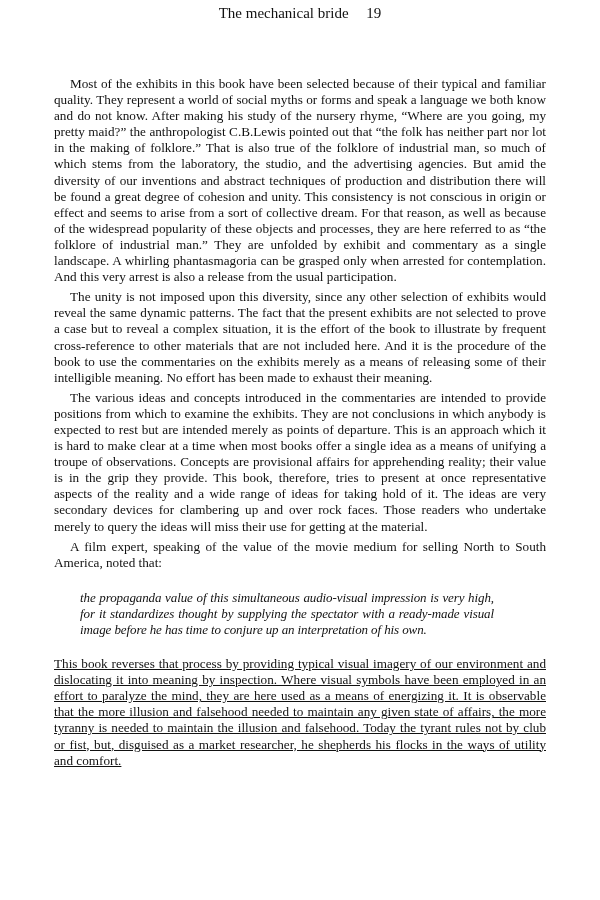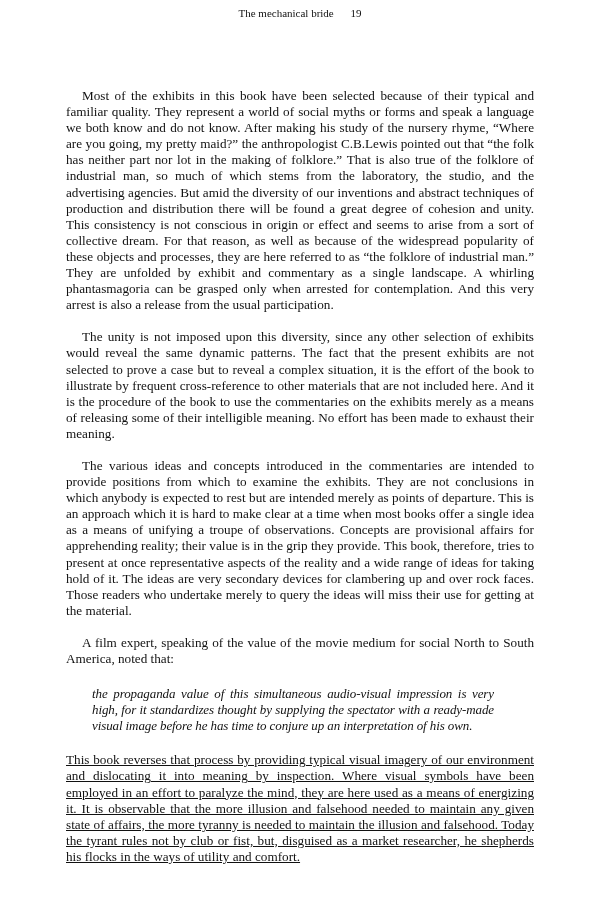--- a/index.html
+++ b/index.html
@@ -14,62 +14,62 @@
       overflow: hidden;
       font-family: "Liberation Serif", "DejaVu Serif", serif;
       color: #111111;
     }
     .running-head {
       position: absolute;
       top: 5px;
       left: 0;
       width: 600px;
       text-align: center;
-      font-size: 11px;
+      font-size: 15px;
       line-height: 16px;
       letter-spacing: 0;
     }
     .running-head .page-num {
       display: inline-block;
       margin-left: 14px;
     }
     .body-text {
       position: absolute;
       top: 72px;
       left: 50px;
       width: 500px;
       font-size: 13.2px;
       line-height: 16.1px;
     }
     .para {
-      margin: 16px;
+      margin: 4px;
       text-align: justify;
       text-indent: 16px;
     }
     .para.no-indent {
       text-indent: 0;
       text-decoration: underline;
     }
     .quote {
-      margin: 19px 56px 18px 42px;
+      margin: 19px 56px 18px 30px;
       font-style: italic;
       text-align: justify;
       font-size: 13px;
       line-height: 16.1px;
       letter-spacing: -0.1px;
     }
   </style>
 </head>
 <body>
 
 <div class="running-head">
   <span>The mechanical bride</span>
   <span class="page-num">19</span>
 </div>
 
 <div class="body-text">
   <p class="para">Most of the exhibits in this book have been selected because of their typical and familiar quality. They represent a world of social myths or forms and speak a language we both know and do not know. After making his study of the nursery rhyme, “Where are you going, my pretty maid?” the anthropologist C.B.Lewis pointed out that “the folk has neither part nor lot in the making of folklore.” That is also true of the folklore of industrial man, so much of which stems from the laboratory, the studio, and the advertising agencies. But amid the diversity of our inventions and abstract techniques of production and distribution there will be found a great degree of cohesion and unity. This consistency is not conscious in origin or effect and seems to arise from a sort of collective dream. For that reason, as well as because of the widespread popularity of these objects and processes, they are here referred to as “the folklore of industrial man.” They are unfolded by exhibit and commentary as a single landscape. A whirling phantasmagoria can be grasped only when arrested for contemplation. And this very arrest is also a release from the usual participation.</p>
   <p class="para">The unity is not imposed upon this diversity, since any other selection of exhibits would reveal the same dynamic patterns. The fact that the present exhibits are not selected to prove a case but to reveal a complex situation, it is the effort of the book to illustrate by frequent cross-reference to other materials that are not included here. And it is the procedure of the book to use the commentaries on the exhibits merely as a means of releasing some of their intelligible meaning. No effort has been made to exhaust their meaning.</p>
   <p class="para">The various ideas and concepts introduced in the commentaries are intended to provide positions from which to examine the exhibits. They are not conclusions in which anybody is expected to rest but are intended merely as points of departure. This is an approach which it is hard to make clear at a time when most books offer a single idea as a means of unifying a troupe of observations. Concepts are provisional affairs for apprehending reality; their value is in the grip they provide. This book, therefore, tries to present at once representative aspects of the reality and a wide range of ideas for taking hold of it. The ideas are very secondary devices for clambering up and over rock faces. Those readers who undertake merely to query the ideas will miss their use for getting at the material.</p>
-  <p class="para">A film expert, speaking of the value of the movie medium for social North to South America, noted that:</p>
+  <p class="para">A film expert, speaking of the value of the movie medium for selling North to South America, noted that:</p>
   <p class="quote">the propaganda value of this simultaneous audio-visual impression is very high, for it standardizes thought by supplying the spectator with a ready-made visual image before he has time to conjure up an interpretation of his own.</p>
   <p class="para no-indent">This book reverses that process by providing typical visual imagery of our environment and dislocating it into meaning by inspection. Where visual symbols have been employed in an effort to paralyze the mind, they are here used as a means of energizing it. It is observable that the more illusion and falsehood needed to maintain any given state of affairs, the more tyranny is needed to maintain the illusion and falsehood. Today the tyrant rules not by club or fist, but, disguised as a market researcher, he shepherds his flocks in the ways of utility and comfort.</p>
 </div>
 
 </body></html>

